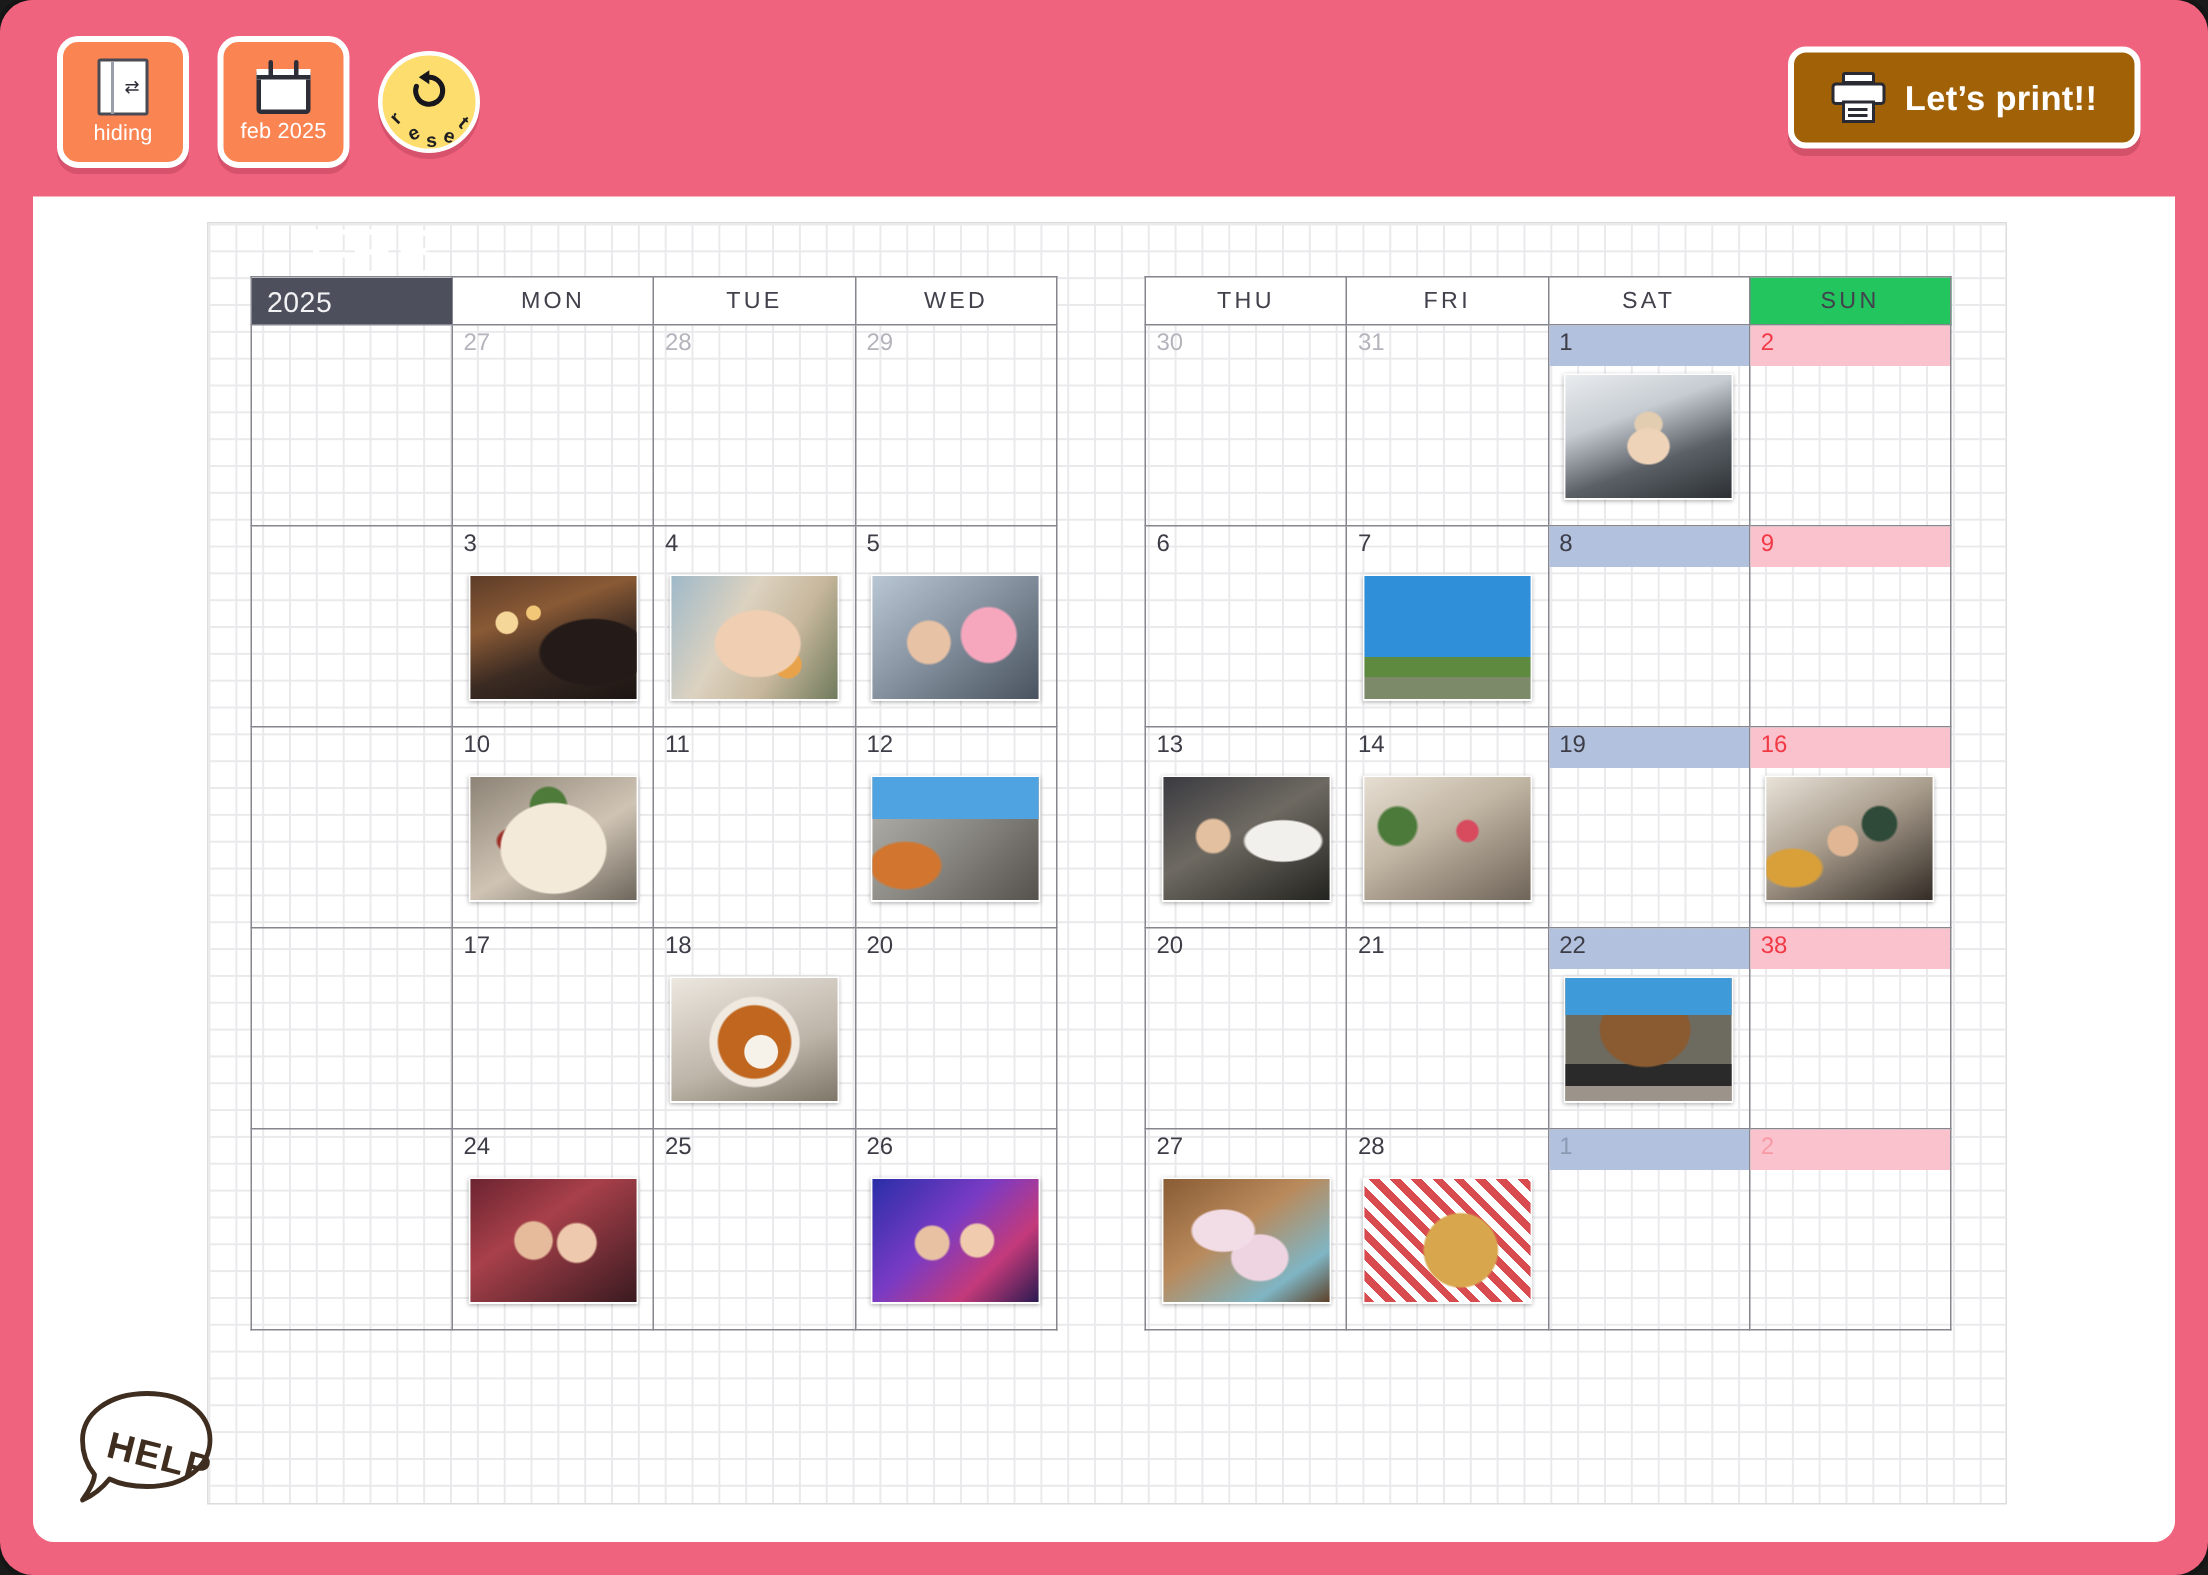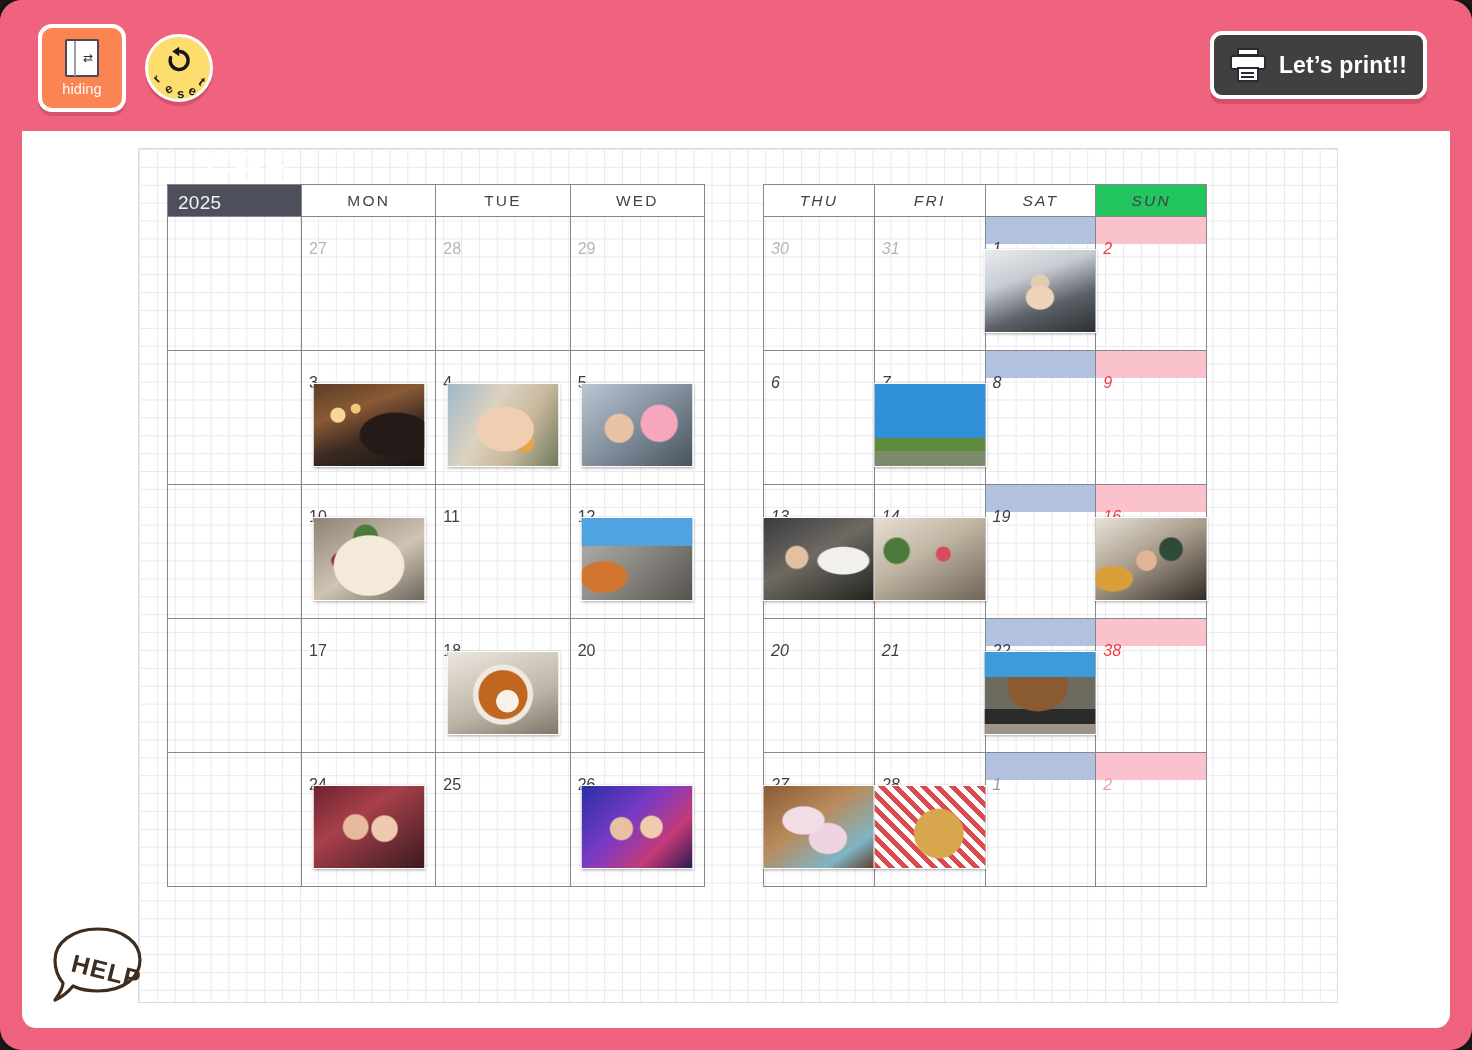--- a/index.html
+++ b/index.html
@@ -117,22 +117,22 @@
     position: absolute;
     font-size: 13px;
     font-weight: 700;
     color: #1d1d22;
     transform-origin: center;
   }
 
   .print-btn {
     position: absolute;
     right: 45px; top: 31px;
-    width: 217px; height: 68px;
-    background: #404040;
+    width: 235px; height: 68px;
+    background: #a16207;
     border: 4px solid #ffffff;
     border-radius: 12px;
     display: flex; align-items: center; justify-content: center;
     gap: 13px;
     box-shadow: 0 5px 0 rgba(150,40,60,0.3);
     cursor: pointer;
   }
   .print-btn .print-label {
     color: #fff; font-size: 23px; font-weight: 700; letter-spacing: .2px;
   }
@@ -171,21 +171,21 @@
         transparent 5px, transparent 17.9px);
     background-size: 17.9px 17.9px;
     opacity: .55;
   }
 
   .cal-half {
     position: absolute;
     top: 35px;
   }
   #half-left  { left: 28px;  width: 538px; }
-  #half-right { left: 624px; width: 444px; font-style: italic; }
+  #half-right { left: 624px; width: 538px; }
 
   table.cal { border-collapse: collapse; width: 100%; table-layout: fixed; }
   table.cal td, table.cal th { border: 1px solid #86868e; padding: 0; }
 
   th.dow {
     height: 32px;
     font-size: 15.5px;
     font-weight: 400;
     color: #42424d;
     letter-spacing: 2.2px;
@@ -217,21 +217,21 @@
   td.day {
     height: 134px;
     vertical-align: top;
     background: transparent;
     position: relative;
   }
   td.spacer { background: transparent; border: none; }
 
   .daynum {
     position: absolute; left: 7px; top: 4px;
-    font-size: 16px; color: #3d3d47; line-height: 1; z-index: 3; margin-top: 20px;
+    font-size: 16px; color: #3d3d47; line-height: 1; z-index: 3;
   }
   .band {
     position: absolute; left: 0; top: 0; right: 0; height: 27px; z-index: 1;
   }
   td.sat .band { background: #b2c1de; }
   td.sun .band { background: #fac2cd; }
   td.sun .daynum { color: #f23a46; }
   td.out .daynum { color: #b4b4bc; }
   td.out.sun .daynum { color: #f79aa5; }
   td.out.sat .daynum { color: #8d9ab4; }
@@ -267,20 +267,29 @@
 
       <div class="tool-btn">
         <span class="icon-book">
           <span class="cover"></span>
             <span class="spine"></span>
             <span class="swap">⇄</span>
         </span>
         <span class="tool-label">hiding</span>
       </div>
 
+      <div class="tool-btn">
+        <span class="icon-cal">
+          <span class="body"></span>
+            <span class="bar"></span>
+          <span class="ring l"></span>
+            <span class="ring r"></span>
+        </span>
+        <span class="tool-label">feb 2025</span>
+      </div>
 
 
       <div class="reset-btn">
         <svg width="30" height="27" viewBox="0 0 30 27">
           <path d="M15 5.5 A9 9 0 1 1 6.6 11.6" fill="none" stroke="#16161c" stroke-width="3.4" stroke-linecap="round"></path>
           <path d="M15.2 0.8 L15.2 10.2 L8.2 5.5 Z" fill="#16161c"></path>
         </svg>
         <span class="reset-text">
           <span style="left:6px;  top:34px; transform:rotate(-46deg);">r</span>
           <span style="left:17px; top:44px; transform:rotate(-26deg);">e</span>

